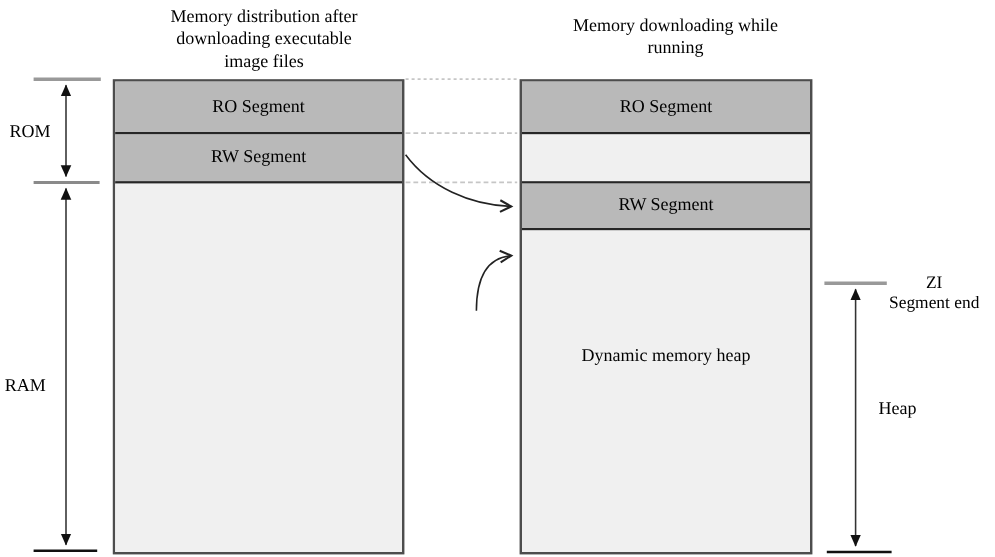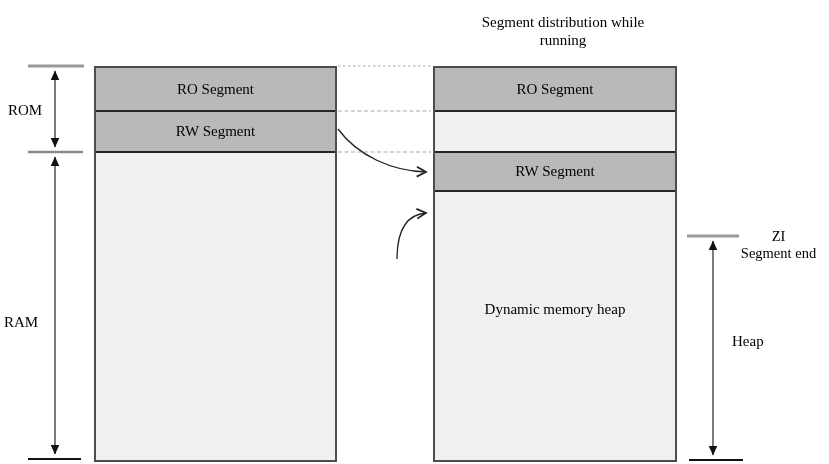--- a/index.html
+++ b/index.html
@@ -44,42 +44,44 @@
   .seg.dark{background:#b9b9b9;}
   .seg.light{background:#f0f0f0;}
   .seg.h44{height:44px;}
   .seg.h41{height:41px;}
   .seg.h39{height:39px;}
   .seg.rest{flex:1;border-bottom:none;}
   .seg.heap{
     flex:1;border-bottom:none;
     align-items:flex-start;
     padding-top:97px;
-    margin-top:12px;
   }
   .side-label{
     position:absolute;
     font-size:15px;
     line-height:17px;
   }
   #rom-label{left:8px;top:102px;}
   #ram-label{left:4px;top:314px;}
   #zi-end-label{left:731px;top:228px;width:95px;text-align:center;font-size:14.5px;}
   #heap-label{left:732px;top:333px;}
   #overlay{
     position:absolute;left:0;top:0;
     pointer-events:none;
   }
 </style>
 </head>
 <body>
 
 <div id="canvas">
 
-  <div class="title pre" id="right-title">Segment distribution while
+  <div class="title pre" id="left-title">Memory distribution after
+downloading executable
+image files</div>
+  <div class="title pre" id="right-title">Memory downloading while
 running</div>
 
   <div class="membox" id="left-box">
     <div class="seg dark h44">RO Segment</div>
     <div class="seg dark h41">RW Segment</div>
     <div class="seg light rest"></div>
   </div>
 
   <div class="membox" id="right-box">
     <div class="seg dark h44">RO Segment</div>

